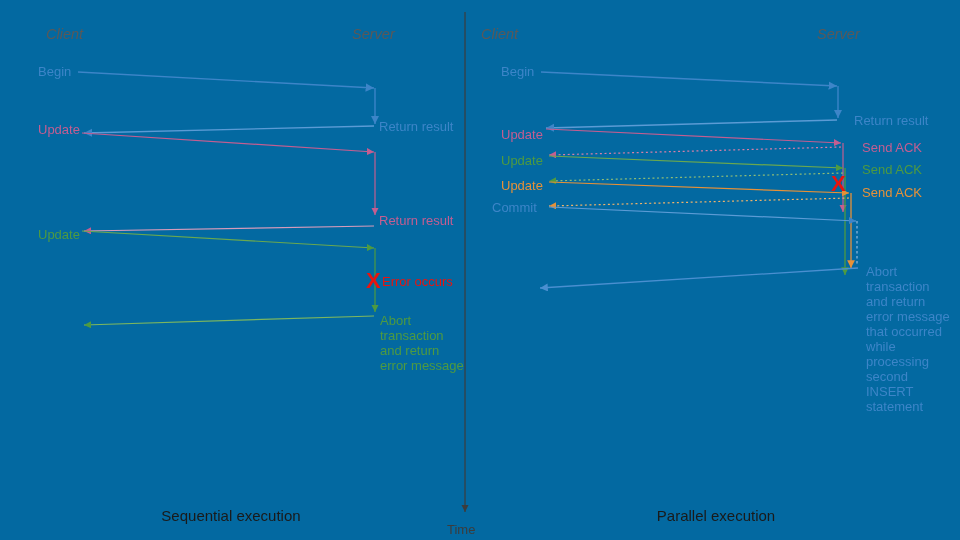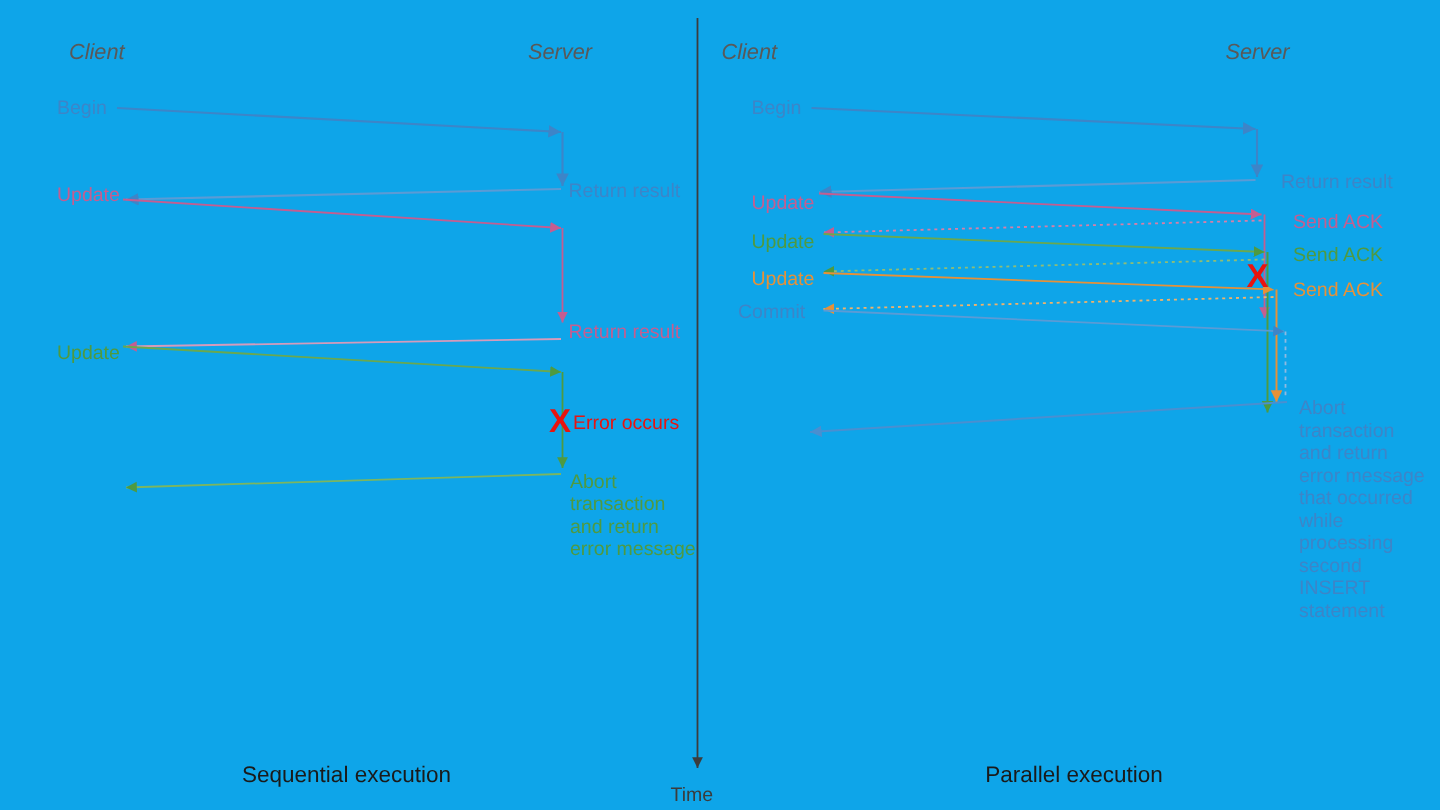--- a/index.html
+++ b/index.html
@@ -4,21 +4,21 @@
 <style>
   html, body {
     margin: 0;
     padding: 0;
     background: #ffffff;
   }
   #canvas {
     position: relative;
     width: 960px;
     height: 540px;
-    background: #0ea5e9;
+    background: #0369a1;
     font-family: "Liberation Sans", sans-serif;
     overflow: hidden;
   }
   svg.layer {
     position: absolute;
     top: 0;
     left: 0;
     width: 960px;
     height: 540px;
   }

